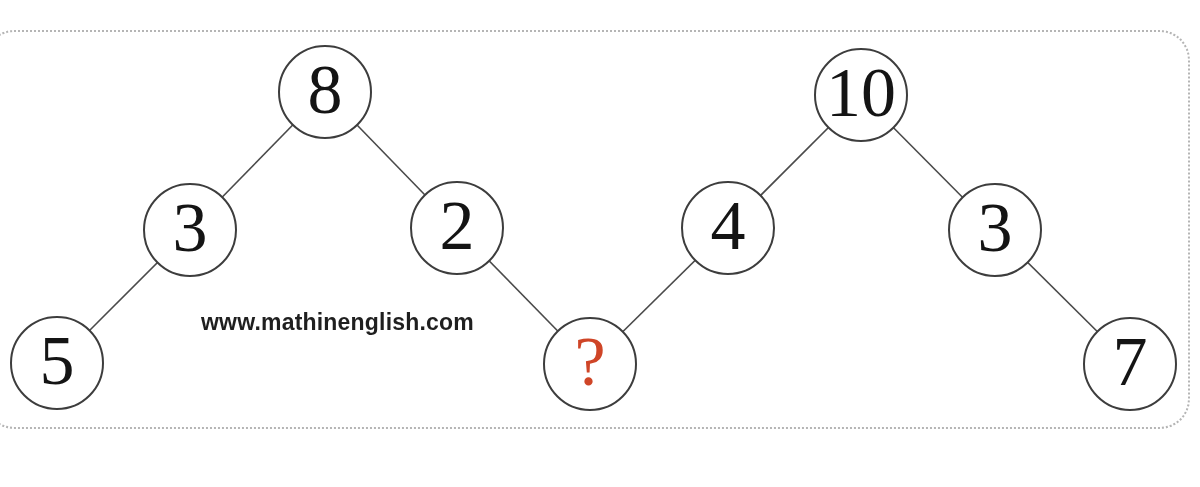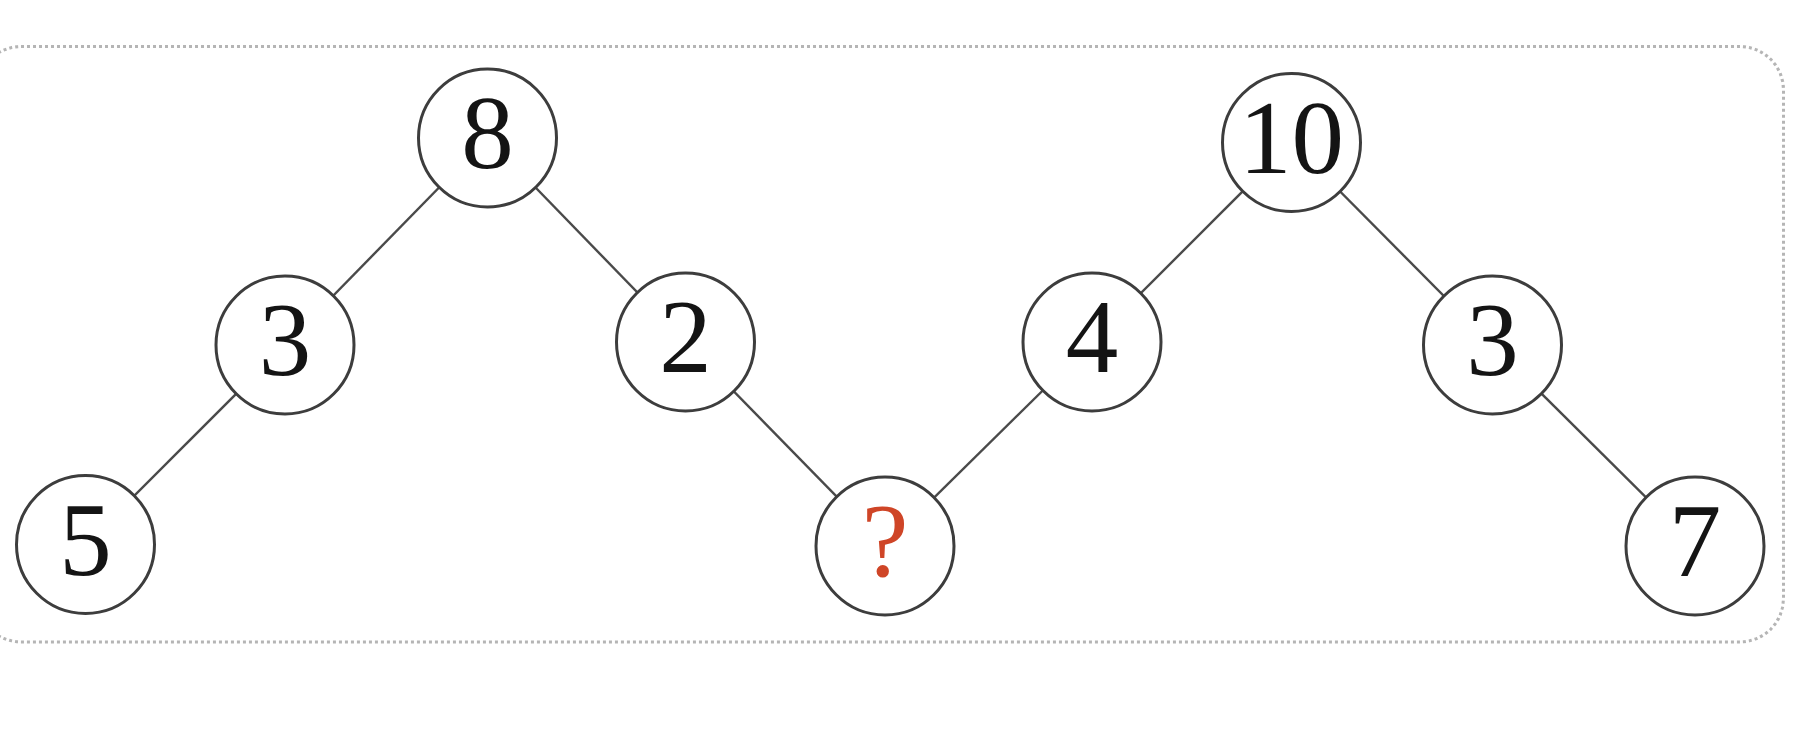--- a/index.html
+++ b/index.html
@@ -106,14 +106,15 @@
   <div class="node n6">
     <span class="val">10</span>
   </div>
   <div class="node n7">
     <span class="val">3</span>
   </div>
   <div class="node n8">
     <span class="val">7</span>
   </div>
 
+  <div class="watermark">www.mathinenglish.com</div>
 
 </div>
 
 </body></html>

